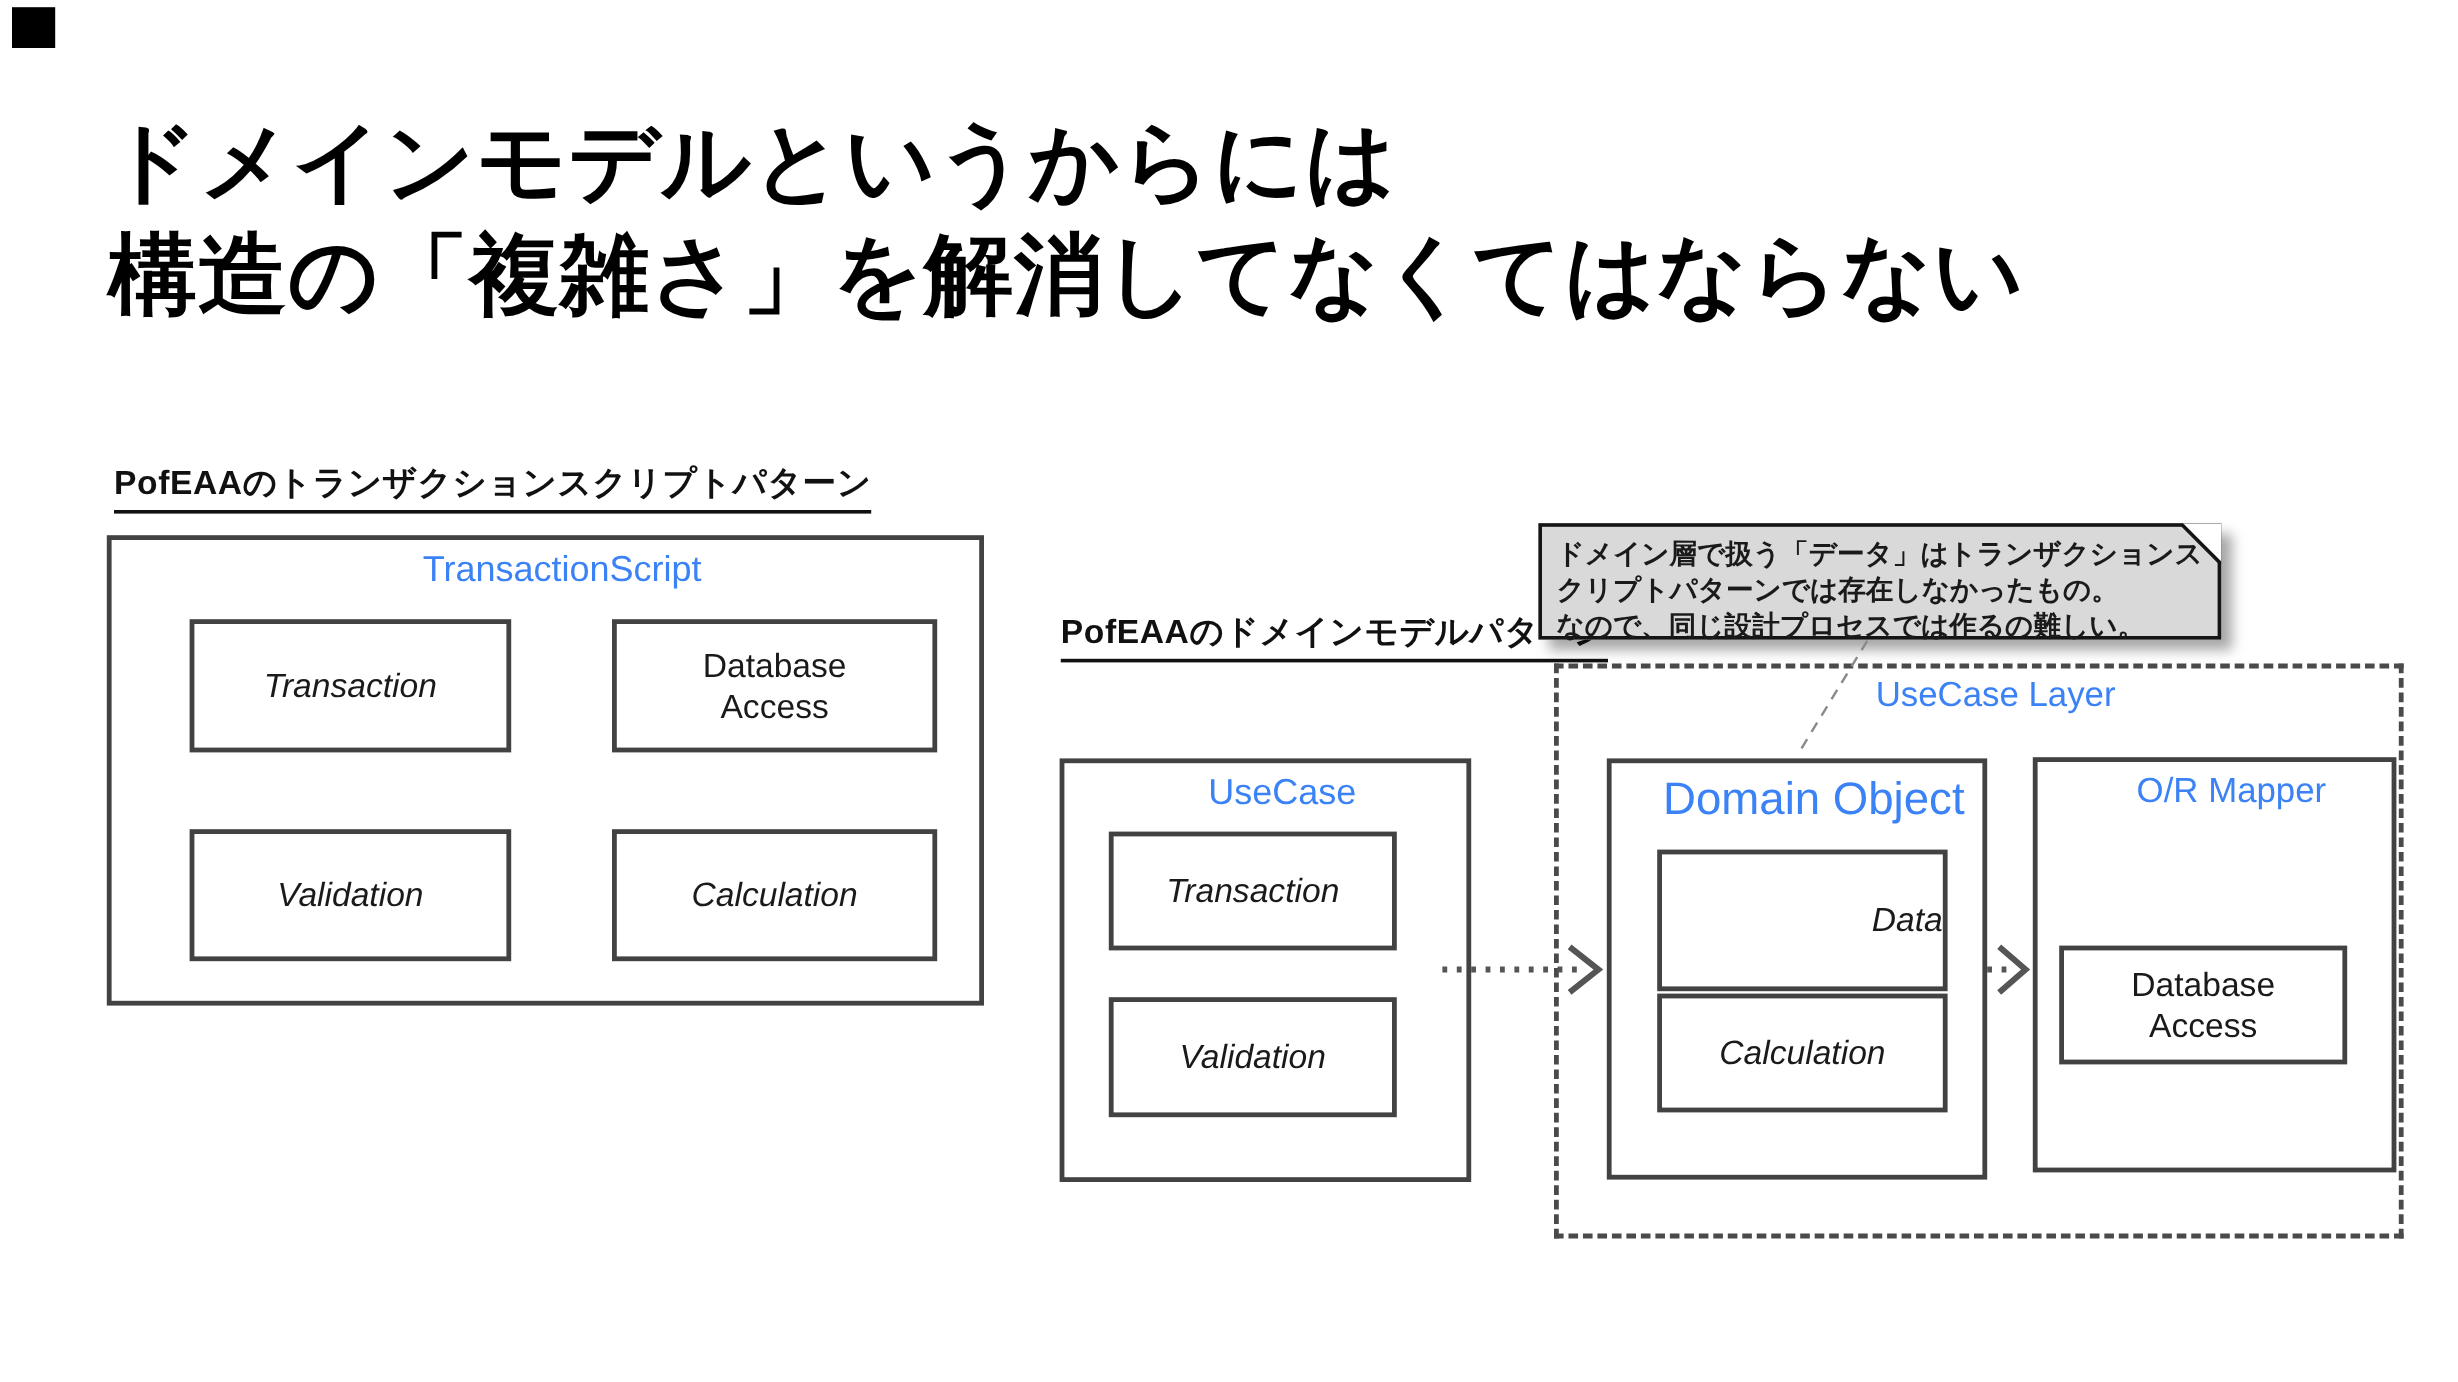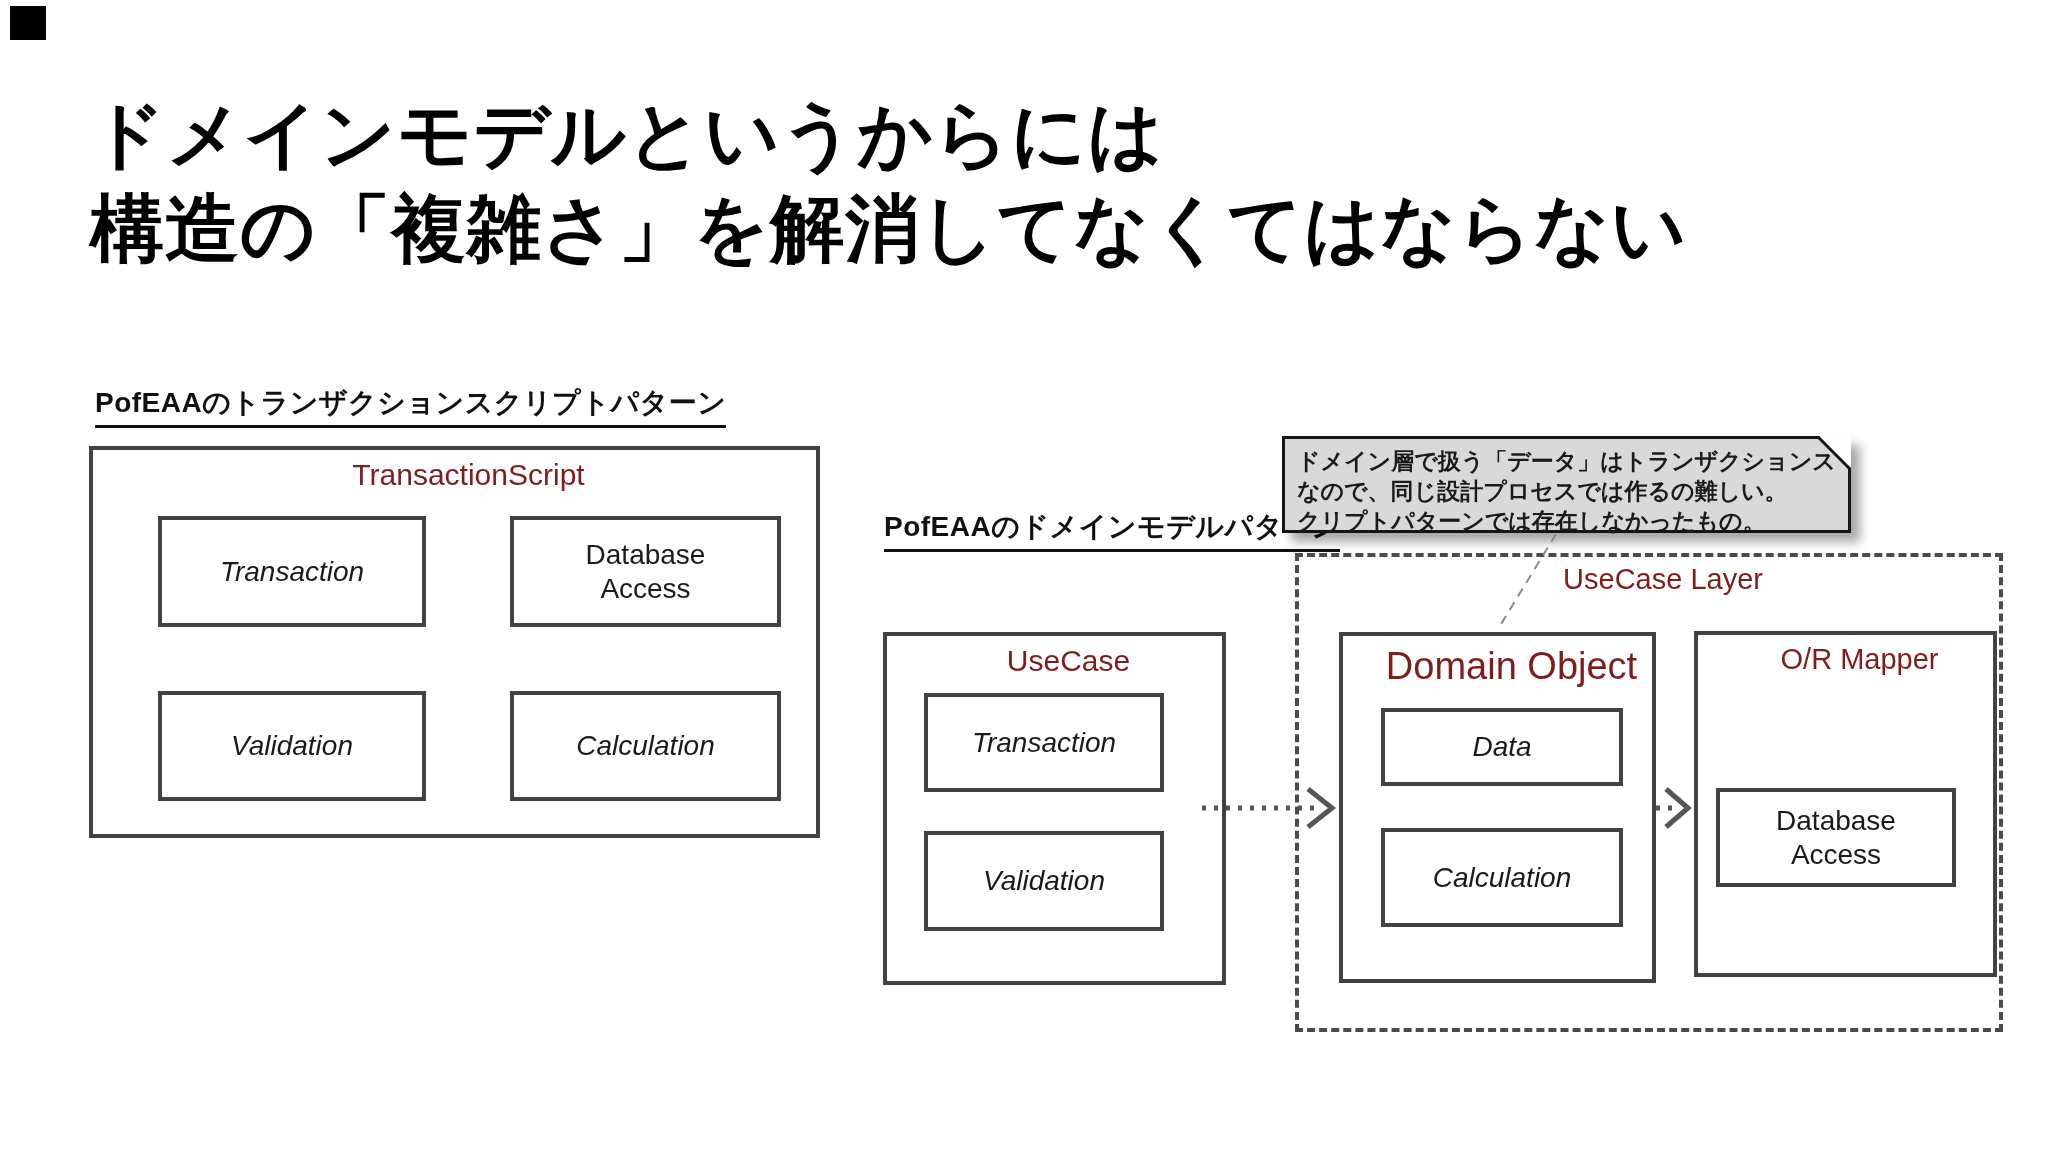--- a/index.html
+++ b/index.html
@@ -15,21 +15,21 @@
     white-space:pre;
   }
   .section-label{
     font-size:28px;font-weight:700;color:#111;
     border-bottom:3px solid #111;padding-bottom:3px;display:inline-block;
     letter-spacing:0.5px;
   }
   .box{border:4px solid #424242;background:#ffffff;box-sizing:border-box;}
   .box-title{
     position:absolute;left:0;right:0;top:8px;text-align:center;
-    font-size:30px;color:#7f1d1d;padding-left:28px;
+    font-size:30px;color:#3b82f6;padding-left:28px;
   }
   .leaf{
     display:flex;align-items:center;justify-content:center;text-align:center;
     font-size:28px;color:#1a1a1a;line-height:34px;
   }
   .leaf .lbl{max-width:150px;}
   .leaf .lbl.wide{max-width:260px;font-style:italic;}
   .dashed-box{border:4px dashed #4a4a4a;background:transparent;box-sizing:border-box;}
   .tooltip{
     left:1282px;top:436px;width:569px;height:97px;
@@ -82,40 +82,40 @@
     <div class="abs box leaf" style="left:37px;top:195px;width:240px;height:100px;">
       <span class="lbl wide">Validation</span>
     </div>
   </div>
 
   <div class="abs dashed-box" style="left:1295px;top:553px;width:708px;height:479px;">
     <div class="box-title" style="top:6px;font-size:29px;">UseCase Layer</div>
 
     <div class="abs box" style="left:40px;top:75px;width:317px;height:351px;">
       <div class="box-title" style="font-size:38px;top:9px;">Domain Object</div>
-      <div class="abs box leaf" style="left:38px;top:72px;width:242px;height:78px;">
+      <div class="abs box leaf" style="left:38px;top:72px;width:242px;height:118px;justify-content:flex-end;">
         <span class="lbl wide">Data</span>
       </div>
       <div class="abs box leaf" style="left:38px;top:192px;width:242px;height:99px;">
         <span class="lbl wide">Calculation</span>
       </div>
     </div>
 
     <div class="abs box" style="left:395px;top:74px;width:303px;height:346px;">
       <div class="box-title" style="font-size:29px;top:8px;">O/R Mapper</div>
       <div class="abs box leaf" style="left:18px;top:153px;width:240px;height:99px;">
         <span class="lbl">Database Access</span>
       </div>
     </div>
   </div>
 
   <div class="abs tooltip">
     <div class="tline">ドメイン層で扱う「データ」はトランザクションス</div>
+    <div class="tline">クリプトパターンでは存在しなかったもの。</div>
     <div class="tline">なので、同じ設計プロセスでは作るの難しい。</div>
-    <div class="tline">クリプトパターンでは存在しなかったもの。</div>
     <svg class="fold" width="34" height="34">
       <polygon points="0,0 34,0 34,34" fill="#ffffff"></polygon>
       <path d="M0,0 L34,34" stroke="#151515" stroke-width="3" fill="none"></path>
       <path d="M2,1 L33,32" stroke="#151515" stroke-width="1" fill="none"></path>
     </svg>
   </div>
 
   <svg class="overlay" width="2048" height="1152">
 
     <g>

